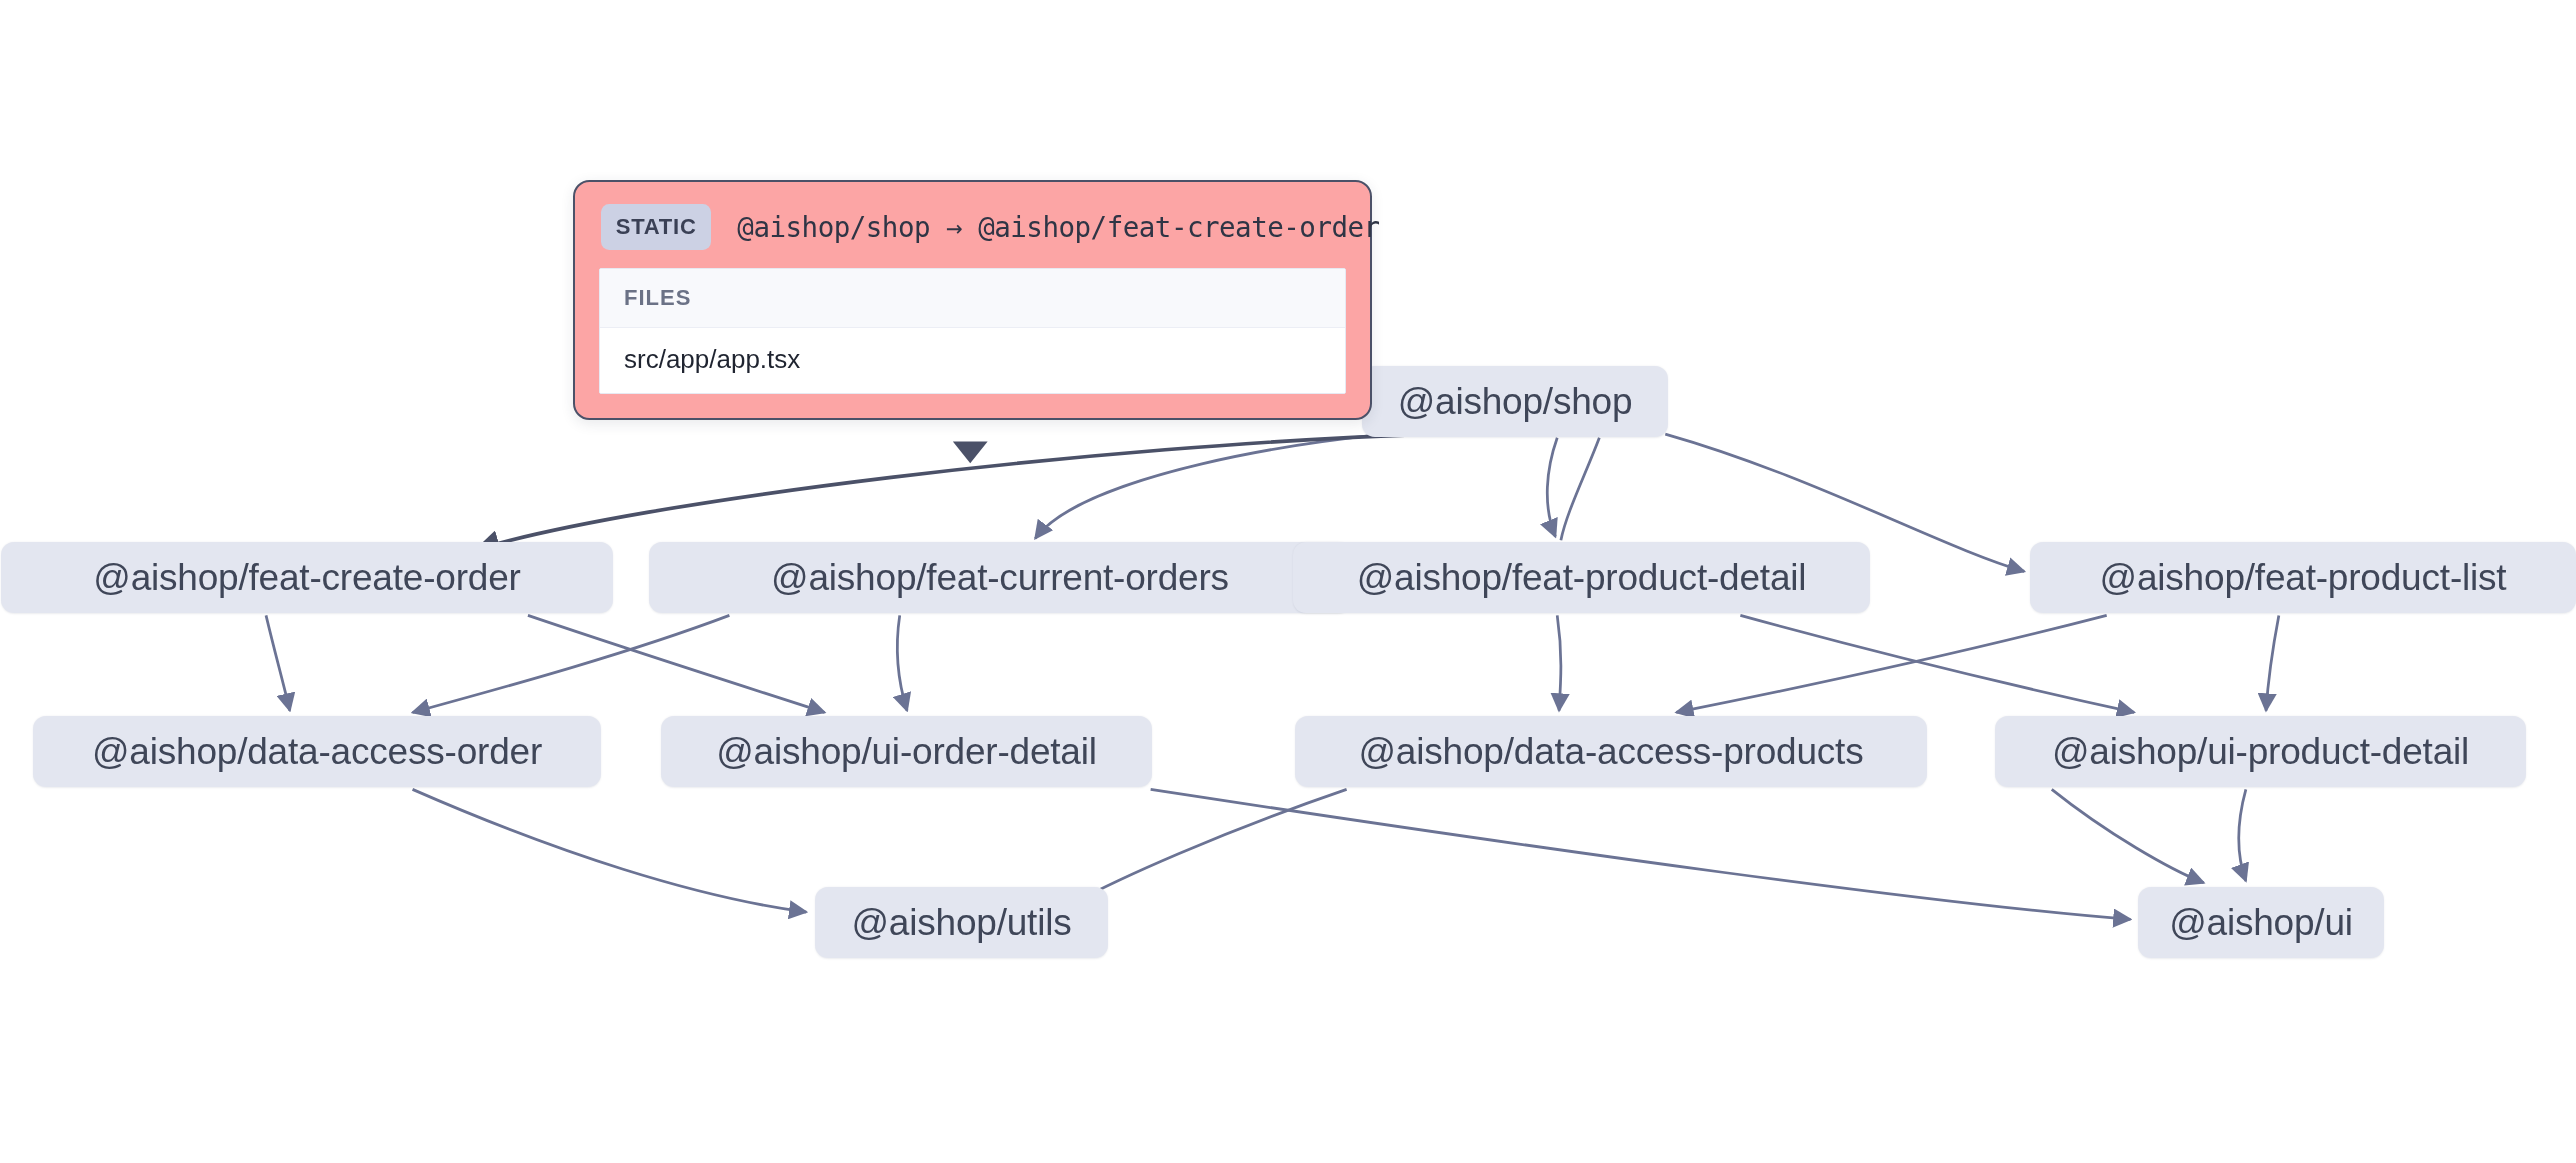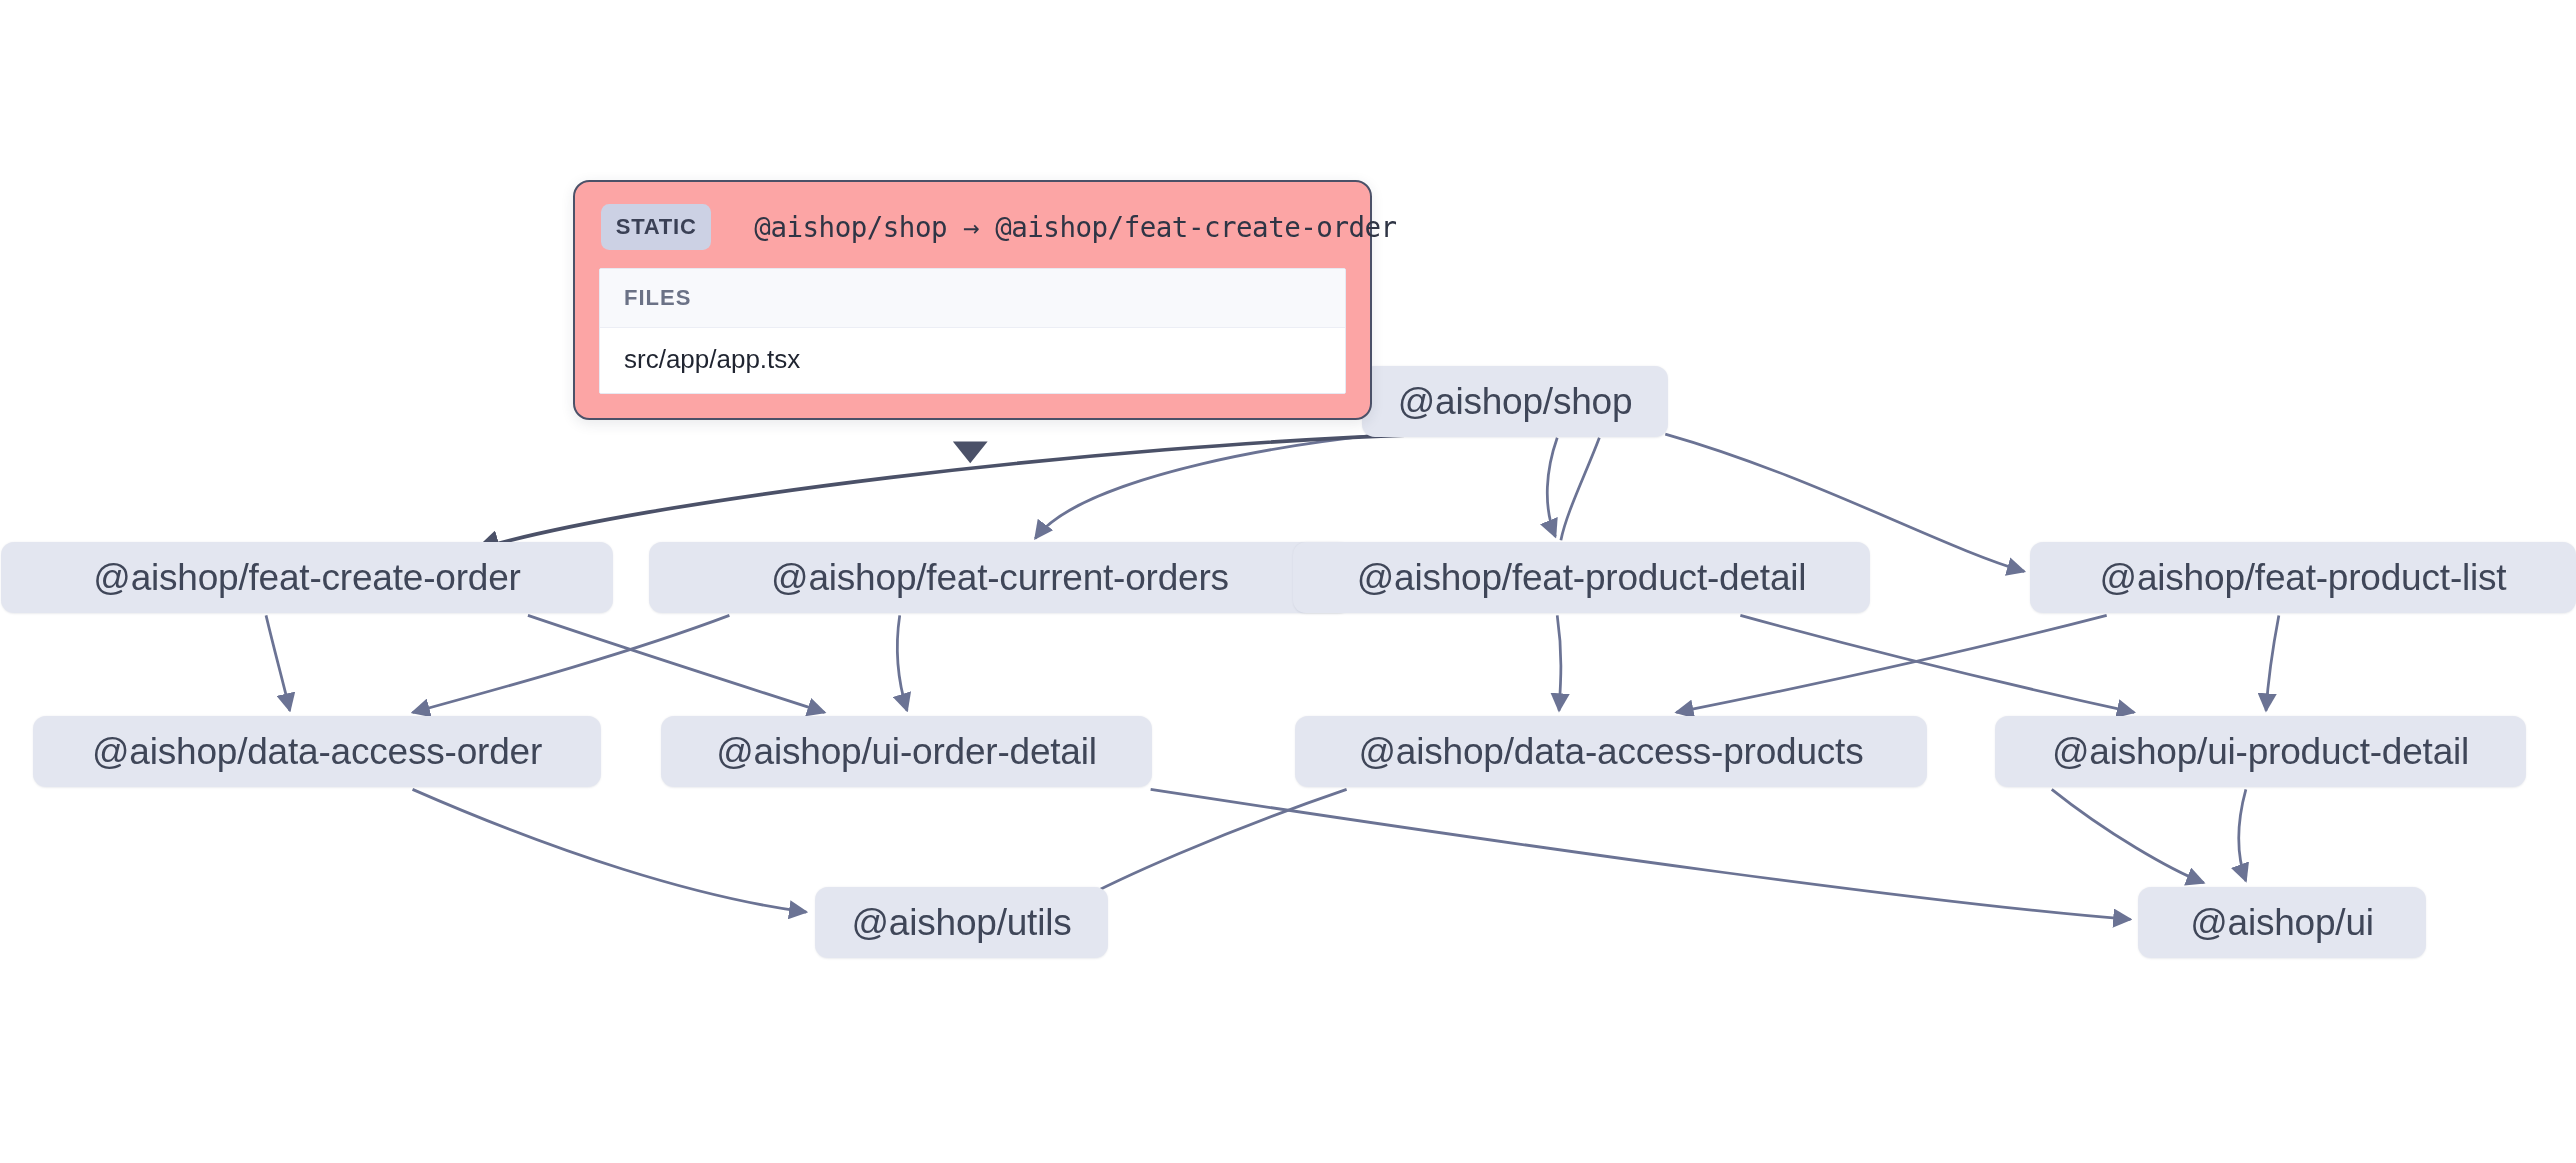--- a/index.html
+++ b/index.html
@@ -75,21 +75,20 @@
     padding: 10px 14.7px;
     margin-right: 26px;
     font-family: "Liberation Sans", sans-serif;
   }
   #tooltip-title {
     font-family: "DejaVu Sans Mono", monospace;
     font-size: 27.5px;
     color: #2f3545;
     letter-spacing: -0.5px;
     white-space: nowrap;
-    margin-left: 17px;
   }
   #tooltip-files {
     margin: 3.7px 24px 24px 24px;
     border: 1.8px solid #e7e9f2;
     border-radius: 2px;
     overflow: hidden;
     background: #ffffff;
   }
   #files-heading {
     background: #f8f9fc;
@@ -190,21 +189,21 @@
   </div>
 
   <div class="node" style="left:1995px; top:716px; width:531px;align-items:center;">
     <span>@aishop/ui-product-detail</span>
   </div>
 
   <div class="node" style="left:815px; top:887px; width:293px;">
     <span>@aishop/utils</span>
   </div>
 
-  <div class="node" style="left:2138px; top:887px; width:288px;">
+  <div class="node" style="left:2138px; top:887px; width:246px;">
     <span>@aishop/ui</span>
   </div>
 
   <div id="tooltip-card">
     <div id="tooltip-header">
       <span id="tooltip-badge">STATIC</span>
       <span id="tooltip-title">@aishop/shop → @aishop/feat-create-order</span>
     </div>
     <div id="tooltip-files">
       <div id="files-heading">FILES</div>

